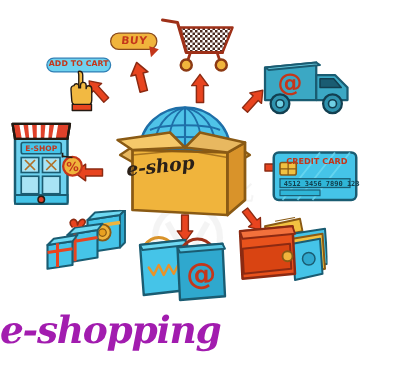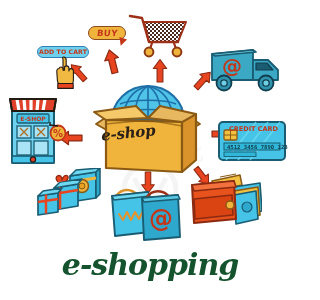--- a/index.html
+++ b/index.html
@@ -87,26 +87,26 @@
   }
 
   
   #gift-boxes { left: 36px; top: 168px; width: 66px; height: 52px; }
   #shopping-bags { left: 110px; top: 178px; width: 72px; height: 64px; }
   #wallet-money { left: 190px; top: 173px; width: 72px; height: 54px; }
 
   
   #title-text {
     left: 0; top: 247px; width: 300px;
-    text-align: center;
+    text-align: left;
     font-family: "DejaVu Serif", serif;
     font-style: italic;
     font-weight: bold;
     font-size: 30px;
-    color: #14532d;
+    color: #a21caf;
     letter-spacing: -1px;
   }
 
   
   #arrow-layer { left: 0; top: 0; width: 300px; height: 300px; }
 
   
   #watermark {
     left: 110px; top: 120px; width: 130px; height: 110px;
     opacity: .07; pointer-events: none;

